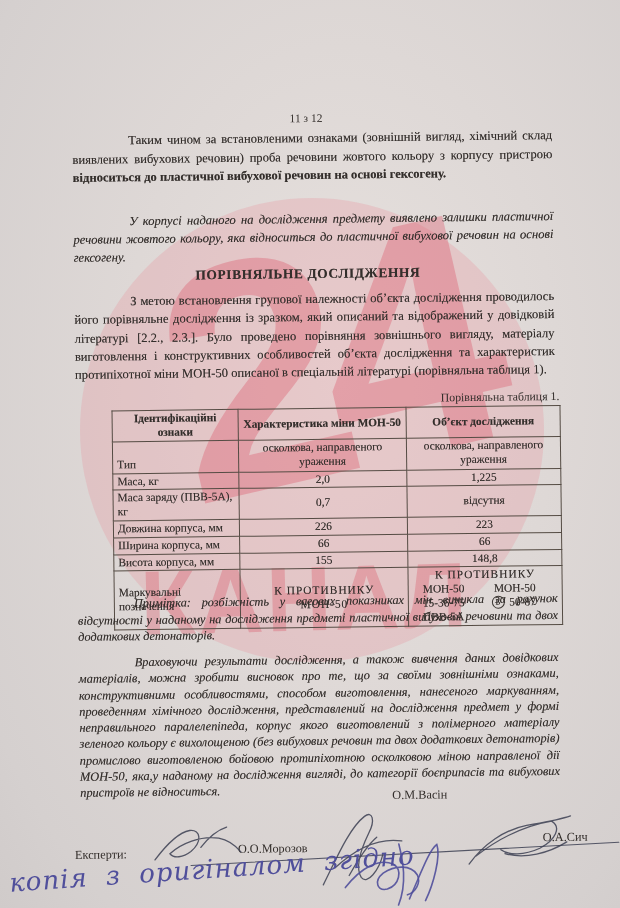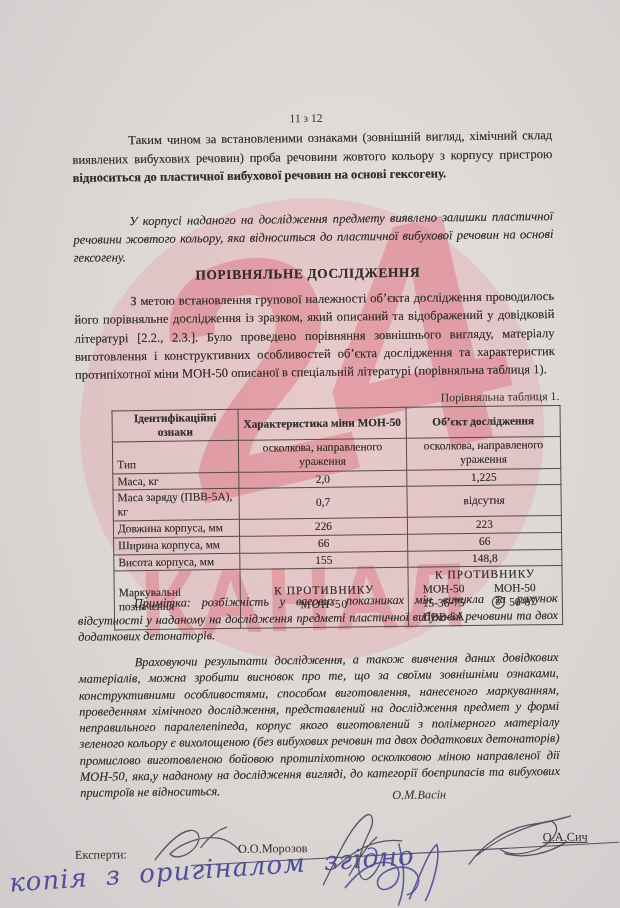--- a/index.html
+++ b/index.html
@@ -55,22 +55,22 @@
   .mk-row{display:flex;justify-content:space-between;padding:0 22px 0 10px;}
   .circ{display:inline-block;width:11px;height:11px;border:1px solid #3b3632;border-radius:50%;
         font-size:8.5px;line-height:11px;text-align:center;vertical-align:1px;margin-right:2px;font-weight:normal;}
   
   #p-note{top:593px;font-size:12.3px;line-height:16.6px;}
   #p-concl{top:652px;font-size:12.4px;line-height:16.3px;}
   
   .sig-label{position:absolute;left:70px;top:845px;font-size:12.3px;}
   .sig-name{position:absolute;font-size:12.3px;}
   #sig-n1{left:233px;top:841px;font-family:Liberation Serif, serif;}
-  #sig-n2{left:388px;top:789px;font-style:italic;}
-  #sig-n3{left:538px;top:833px;text-decoration:underline;}
+  #sig-n2{left:388px;top:789px;}
+  #sig-n3{left:538px;top:833px;}
   svg.ink{position:absolute;left:0;top:0;pointer-events:none;}
   
   .handwriting{
     position:absolute;left:4px;top:864px;width:450px;
     font-family:"DejaVu Serif",serif;font-style:italic;font-size:26px;letter-spacing:1px;word-spacing:9px;
     color:#504f9b;transform:rotate(-3.2deg);transform-origin:left center;white-space:nowrap;
   }
 </style>
 </head>
 <body>

